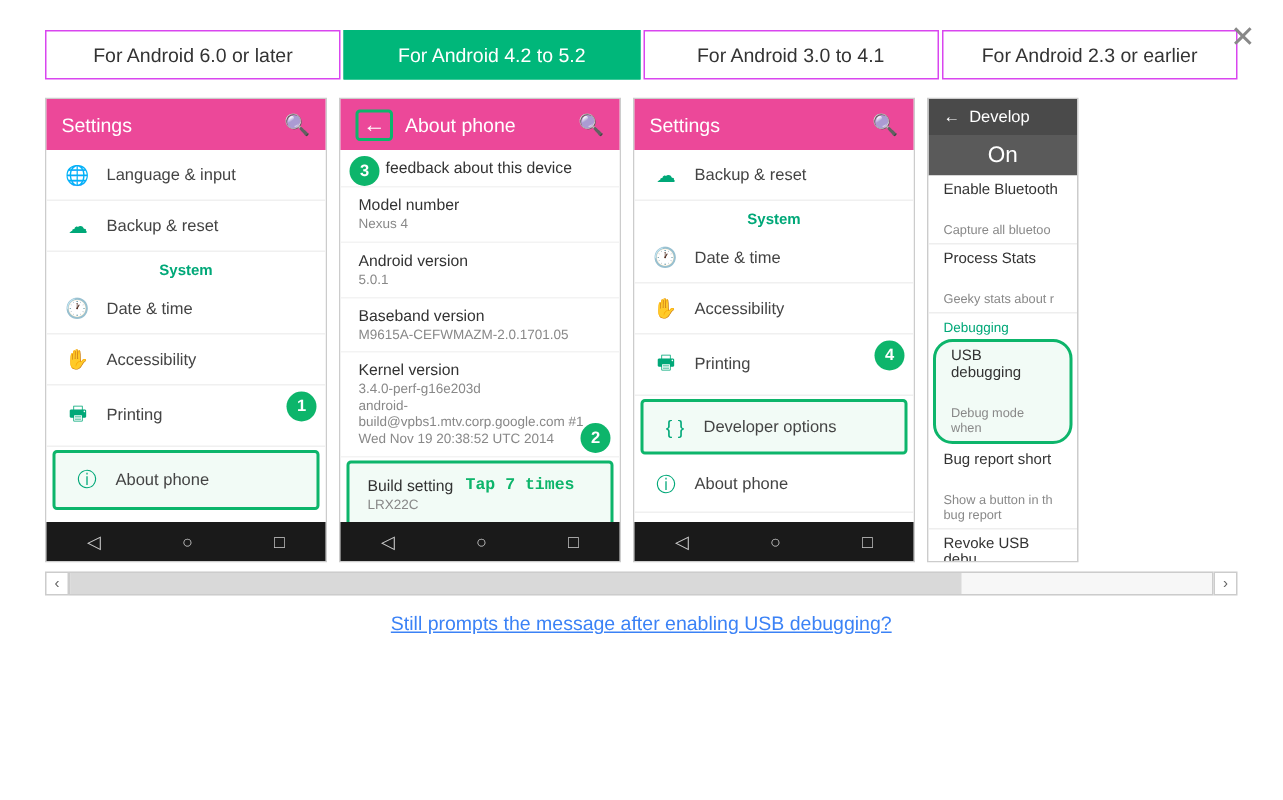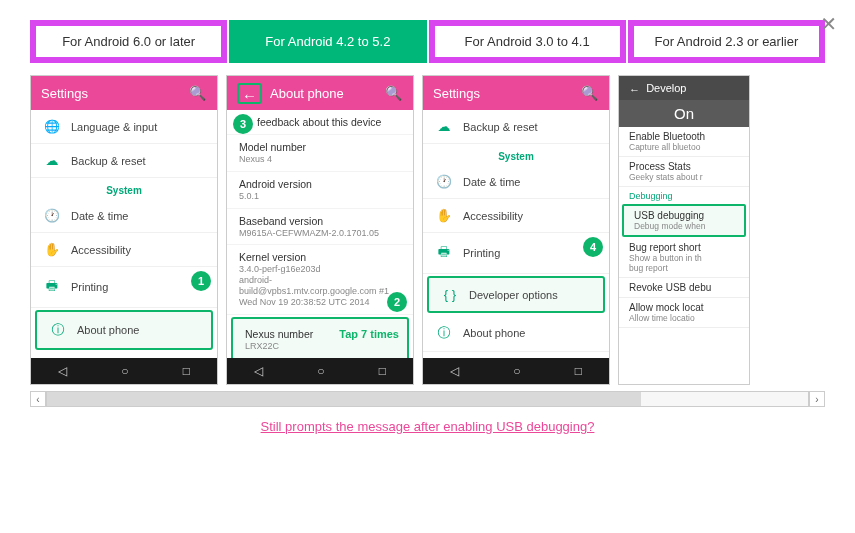--- a/index.html
+++ b/index.html
@@ -2,52 +2,52 @@
 <html><head>
 <meta charset="utf-8">
 <style>
 * { box-sizing: border-box; margin: 0; padding: 0; }
 body { font-family: -apple-system, "Segoe UI", Arial, sans-serif; background: #fff; width: 855px; height: 533px; position: relative; overflow: hidden; }
 .dialog { width: 100%; height: 100%; padding: 20px 30px; position: relative; }
 .close-x { position: absolute; top: 12px; right: 18px; font-size: 20px; color: #888; cursor: pointer; font-weight: 200; }
 .more-link { position: absolute; top: 40px; right: 30px; color: #00a878; font-size: 13px; text-decoration: underline; }
 .title { text-align: center; font-size: 18px; color: #333; margin-top: 45px; margin-bottom: 18px; font-weight: 400; }
 .tabs { display: flex; gap: 2px; margin-bottom: 12px; }
-.tab { flex: 1; text-align: center; padding: 8px 4px; border: 6px solid #d946ef; font-size: 13px; color: #333; cursor: pointer; background: #fff; }
+.tab { flex: 1; text-align: center; padding: 8px 4px; border: 1px solid #d946ef; font-size: 13px; color: #333; cursor: pointer; background: #fff; }
 .tab.active { background: #00b77a; color: #fff; border-color: #00b77a; }
 .scroll-row { display: flex; gap: 8px; overflow: hidden; position: relative; height: 310px; }
 .phone { width: 188px; flex-shrink: 0; background: #fff; border: 1px solid #ccc; display: flex; flex-direction: column; position: relative; }
-.phone.partial { width: 132px; overflow: hidden; }
+.phone.partial { width: 101px; overflow: hidden; }
 .ph-header { background: #ec4899; color: #fff; display: flex; align-items: center; padding: 8px 10px; font-size: 13px; height: 34px; }
 .ph-header .back { margin-right: 8px; font-size: 15px; }
 .ph-header .srch { margin-left: auto; font-size: 14px; }
 .ph-body { flex: 1; background: #fff; overflow: hidden; font-size: 11px; }
 .row { display: flex; align-items: center; padding: 9px 12px; border-bottom: 1px solid #f0f0f0; color: #444; position: relative; }
 .row .ic { width: 18px; margin-right: 10px; color: #00a878; font-size: 13px; text-align: center; }
 .section-lbl { padding: 7px 12px 3px; color: #00a878; font-size: 10px; font-weight: 700; text-align: center; }
 .row.hl { border: 2px solid #0db56b; border-radius: 3px; background: #f2fbf6; margin: 2px 4px; }
 .info-row { padding: 6px 12px; border-bottom: 1px solid #f3f3f3; }
 .info-title { font-size: 10.5px; color: #333; }
 .info-sub { font-size: 9px; color: #888; margin-top: 1px; line-height: 1.2; }
 .badge { position: absolute; width: 20px; height: 20px; background: #0db56b; color: #fff; border-radius: 50%; display: flex; align-items: center; justify-content: center; font-size: 11px; font-weight: bold; z-index: 5; }
-.tap7 { position: absolute; right: 8px; color: #0db56b; font-size: 11px; font-weight: 600; }
+.tap7 { position: absolute; right: 24px; color: #0db56b; font-size: 11px; font-weight: 600; font-family: Liberation Mono, monospace; }
 .nav-bar { background: #1a1a1a; height: 26px; display: flex; justify-content: space-around; align-items: center; color: #ccc; font-size: 12px; }
 .scrollbar { display:flex; align-items:center; margin-top:6px; }
 .sb-arrow { width:16px; height:16px; border:1px solid #ccc; font-size:10px; display:flex; align-items:center; justify-content:center; color:#666; }
 .sb-track { flex:1; height:16px; border:1px solid #ccc; background:#f7f7f7; position:relative; }
 .sb-thumb { position:absolute; left:0; top:0; height:100%; width:78%; background:#d9d9d9; }
 .footer-link { text-align: center; margin-top: 10px; }
-.footer-link a { color: #ec4899; font-size: 13px; text-decoration: underline; }
+.footer-link a { color: #3b82f6; font-size: 13px; text-decoration: underline; }
 .dev-head { background:#4a4a4a; color:#fff; padding:6px 10px; font-size:11px; }
 .dev-on { background:#5a5a5a; color:#fff; padding:5px 10px; font-size:15px;text-align:center; }
 .dev-row { padding:4px 10px; border-bottom:1px solid #eee; }
 .dev-t { font-size:10px; color:#333; }
-.dev-s { font-size:8.5px; color:#888; }
+.dev-s { font-size:8.5px; color:#888;margin-top:16px; }
 .dev-sec { padding:4px 10px 2px; font-size:9px; color:#00a878; }
-.dev-row.hl2 { border:2px solid #0db56b; background:#f2fbf6; margin:1px 3px; border-radius:2px; }
+.dev-row.hl2 { border:2px solid #0db56b; background:#f2fbf6; margin:1px 3px; border-radius:13px; }
 </style>
 </head>
 <body>
 
 <div class="dialog">
   <div class="close-x">✕</div>
 
   <div class="tabs">
     <div class="tab">For Android 6.0 or later</div>
     <div class="tab active">For Android 4.2 to 5.2</div>
@@ -121,21 +121,21 @@
             <div class="info-sub">M9615A-CEFWMAZM-2.0.1701.05</div>
           </div>
         <div class="info-row" style="position:relative;">
             <div class="info-title">Kernel version</div>
             <div class="info-sub" style="white-space:pre-line;">3.4.0-perf-g16e203d
 android-build@vpbs1.mtv.corp.google.com #1
 Wed Nov 19 20:38:52 UTC 2014</div>
           <div class="badge" style="right:6px; bottom:2px;">2</div>
         </div>
         <div class="row hl" style="flex-direction:column; align-items:flex-start; position:relative;">
-          <div class="info-title">Nexus number</div>
+          <div class="info-title">Build setting</div>
           <div class="info-sub">LRX22C</div>
           <span class="tap7">Tap 7 times</span>
         </div>
       </div>
       <div class="nav-bar">
           <span>◁</span>
           <span>○</span>
           <span>□</span>
         </div>
     </div>

